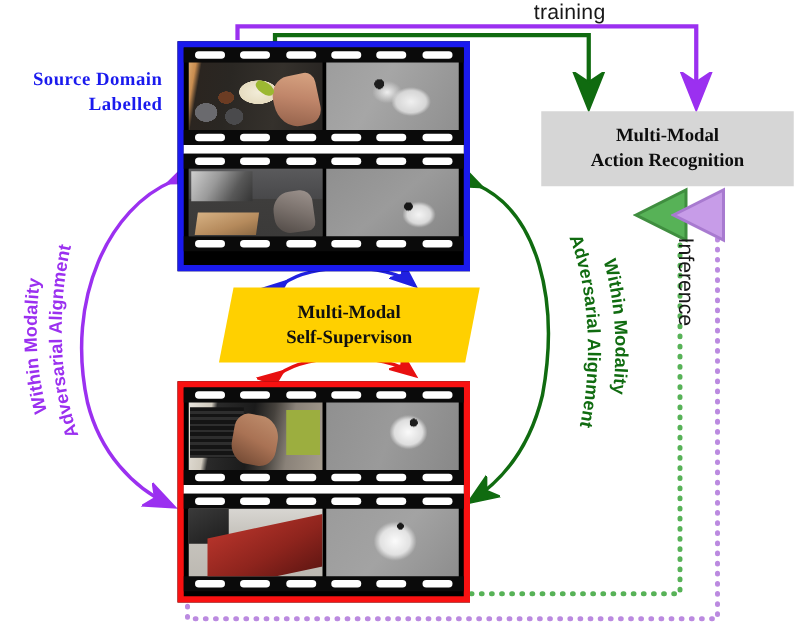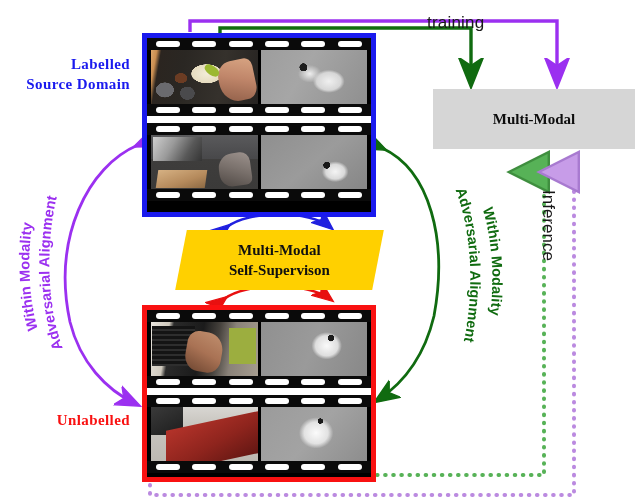--- a/index.html
+++ b/index.html
@@ -253,21 +253,21 @@
     font-weight: bold;
     font-size: 15px;
     line-height: 1.35;
     color: #0d0d0d;
     white-space: nowrap;
   }
 
   
   #training-label {
     position: absolute;
-    left: 427px; top: 13px;
+    left: 427px; top: 0;
     font-size: 17px;
     color: #181818;
     letter-spacing: 0.2px;
   }
   #inference-label {
     position: absolute;
     left: 558px; top: 190px;
     font-size: 17px;
     color: #181818;
     transform: rotate(90deg);
@@ -410,38 +410,38 @@
       <i></i>
         <i></i>
         <i></i>
         <i></i>
         <i></i>
         <i></i>
     </div>
   </div>
 
   <div class="domain-label" id="label-source">
+    <div>Source Domain</div>
     <div>Labelled</div>
-    <div>Source Domain</div>
   </div>
 
   <div class="domain-label" id="label-target">
-    <div>Unlabelled</div>
   </div>
 
   <div id="self-sup">
     <div class="inner">
       <div>Multi-Modal</div>
       <div>Self-Supervison</div>
     </div>
   </div>
 
   <div id="classifier">
     <div class="inner">
       <div>Multi-Modal</div>
+      <div>Action  Recognition</div>
     </div>
   </div>
 
   <div id="training-label">training</div>
   <div id="inference-label">Inference</div>
 
   <svg class="layer" viewBox="0 0 640 500">
     <text font-family="Liberation Sans, sans-serif" font-size="14.5" font-weight="bold" fill="#9b30f0">
       <textPath href="#pathL1" startOffset="12%">Within Modality</textPath>
     </text>

